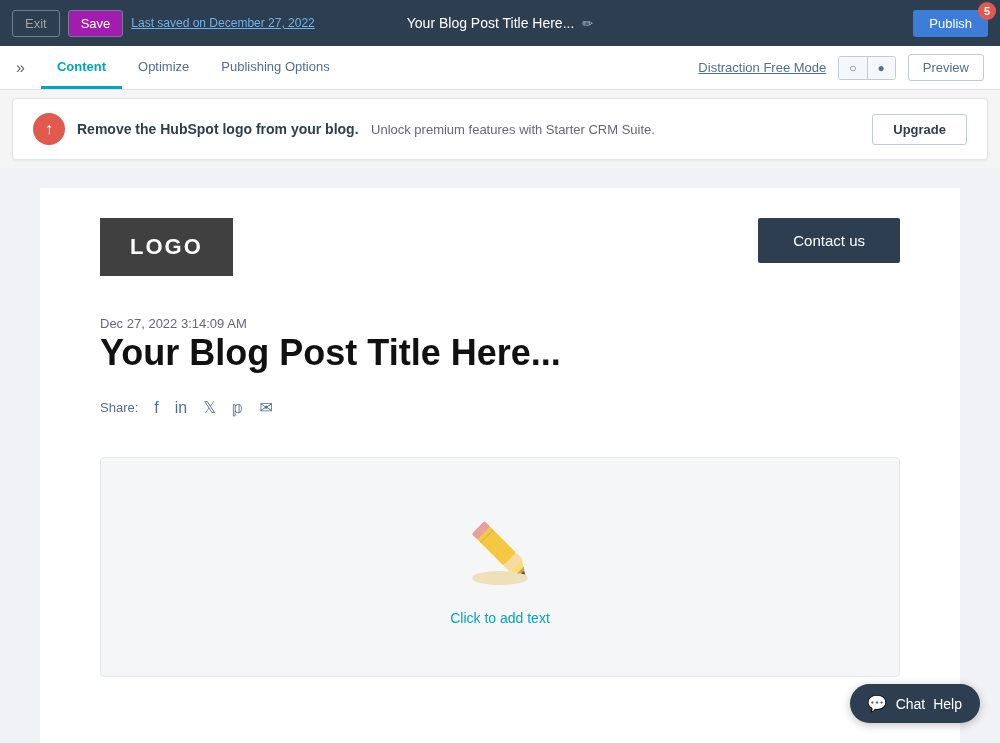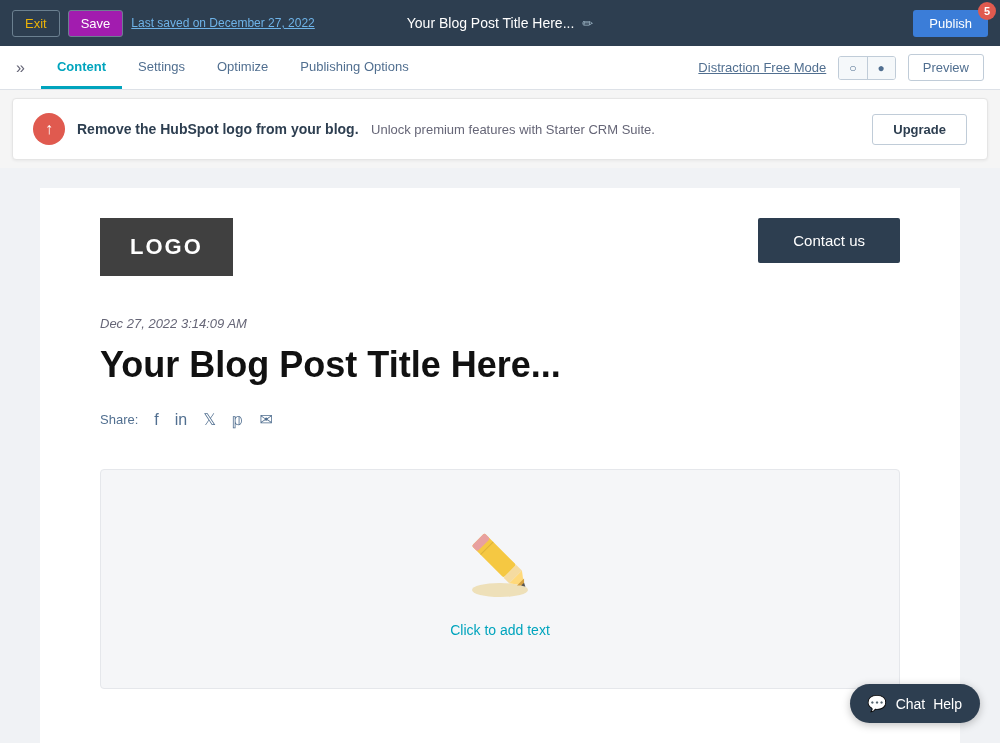--- a/index.html
+++ b/index.html
@@ -11,21 +11,21 @@
       display: flex;
       align-items: center;
       padding: 0 12px;
       height: 46px;
       position: relative;
     }
     .top-bar-left { display: flex; align-items: center; gap: 8px; }
     .btn-exit {
       background: transparent;
       border: 1px solid #6b8090;
-      color: #eab308;
+      color: #a3a3a3;
       padding: 5px 12px;
       border-radius: 3px;
       font-size: 13px;
       cursor: pointer;
     }
     .btn-save {
       background: #a21caf;
       border: 1px solid #6b8090;
       color: #fff;
       padding: 5px 12px;
@@ -213,21 +213,21 @@
       background: #2d3e50;
       color: #fff;
       border: none;
       padding: 14px 35px;
       font-size: 15px;
       cursor: pointer;
       border-radius: 2px;
     }
 
     
-    .blog-date { font-size: 13px; color: #667; margin-bottom: 12px; font-style: italic; }
+    .blog-date { font-size: 13px; color: #667; margin-bottom: 0; }
     .blog-title { font-size: 36px; font-weight: 700; color: #111; margin-bottom: 24px; line-height: 1.2; }
 
     .share-row { display: flex; align-items: center; gap: 16px; margin-bottom: 40px; font-size: 13px; color: #516f90; }
     .share-icon { color: #516f90; font-size: 16px; cursor: pointer; }
 
     
     .add-text-area {
       background: #f5f6f8;
       border: 1px solid #e5e7eb;
       border-radius: 4px;
@@ -286,21 +286,20 @@
       <span>Publish</span>
       <span class="publish-badge">5</span>
     </button>
   </div>
 </div>
 
 <div class="sub-nav">
   <div class="sub-nav-left">
     <button class="sidebar-toggle">»</button>
     <div class="tab active">Content</div>
-    <div class="tab">Settings</div>
     <div class="tab">Optimize</div>
     <div class="tab">Publishing Options</div>
   </div>
   <div class="sub-nav-right">
     <span class="distraction-label">Distraction Free Mode</span>
     <div class="toggle-group">
       <button class="toggle-btn">○</button>
       <button class="toggle-btn">●</button>
     </div>
     <button class="btn-preview">Preview</button>

